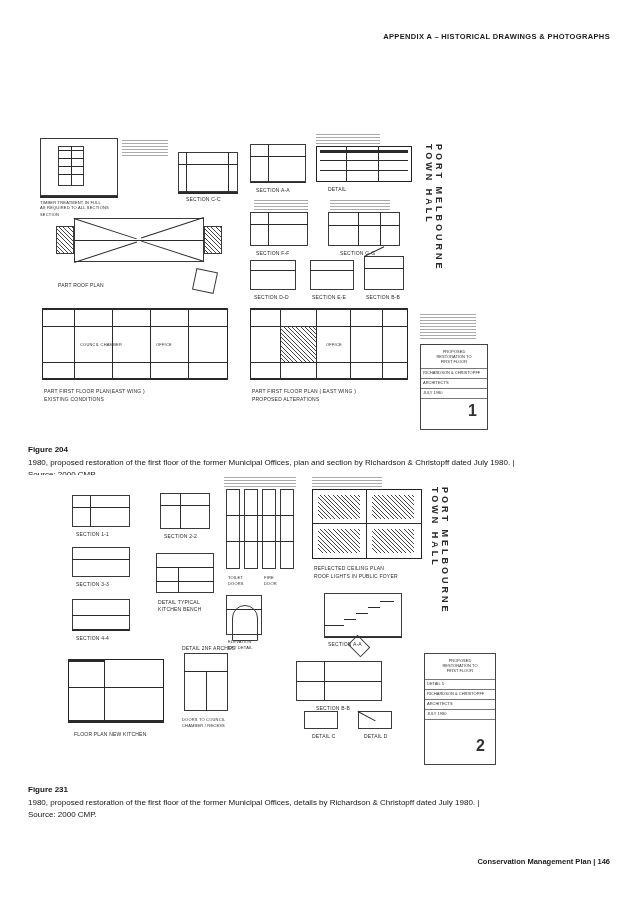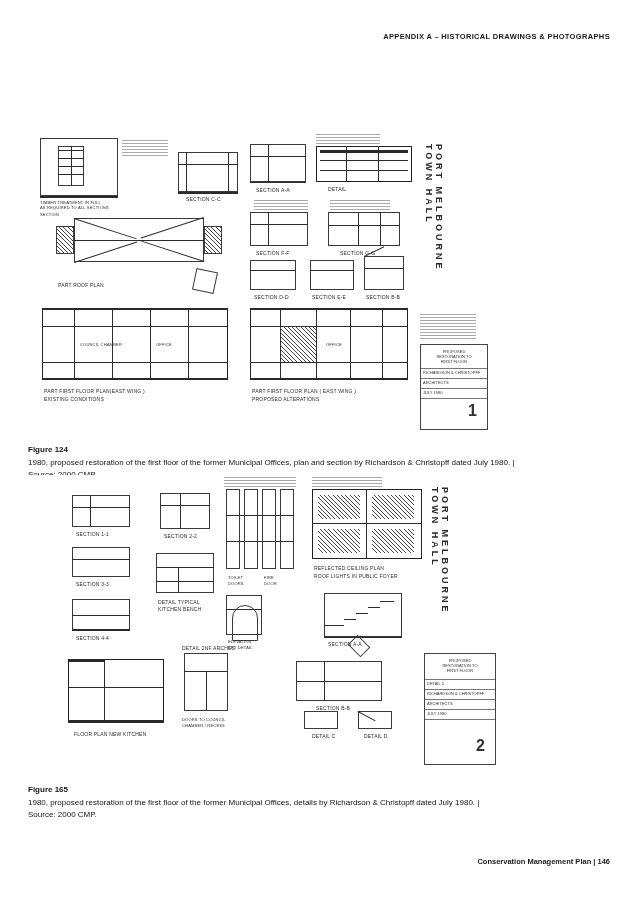--- a/index.html
+++ b/index.html
@@ -267,21 +267,21 @@
         </div>
         <div class="tb-row" style="height:10px;">RICHARDSON &amp; CHRISTOPFF</div>
         <div class="tb-row" style="height:10px;">ARCHITECTS</div>
         <div class="tb-row" style="height:10px;">JULY 1980</div>
       </div>
       <div class="sheetnum" style="left:440px;top:272px;">1</div>
 
     </div>
 
     <div class="caption">
-      <span class="cap-title">Figure 124</span>
+      <span class="cap-title">Figure 204</span>
       <span class="cap-line">1980, proposed restoration of the first floor of the former  Municipal Offices, plan and section by Richardson &amp; Christopff dated July 1980. |</span>
       <span class="cap-line">Source: 2000 CMP.</span>
     </div>
   </div>
 
   <div class="figure-block fig2">
     <div class="plate plate2">
 
       <div class="bx" style="left:44px;top:20px;width:58px;height:32px;"></div>
       <div class="ln" style="left:44px;top:32px;width:58px;height:1px;"></div>
@@ -385,21 +385,21 @@
         <div class="tb-row" style="height:10px;">DETAIL  5</div>
         <div class="tb-row" style="height:10px;">RICHARDSON &amp; CHRISTOPFF</div>
         <div class="tb-row" style="height:10px;">ARCHITECTS</div>
         <div class="tb-row" style="height:10px;">JULY 1980</div>
       </div>
       <div class="sheetnum" style="left:448px;top:262px;">2</div>
 
     </div>
 
     <div class="caption">
-      <span class="cap-title">Figure 165</span>
+      <span class="cap-title">Figure 231</span>
       <span class="cap-line">1980, proposed restoration of the first floor of the former Municipal Offices, details by Richardson &amp; Christopff dated July 1980. |</span>
       <span class="cap-line">Source: 2000 CMP.</span>
     </div>
   </div>
 
   <div class="footer">Conservation Management Plan | 146</div>
 
 </div>
 
 </body></html>

